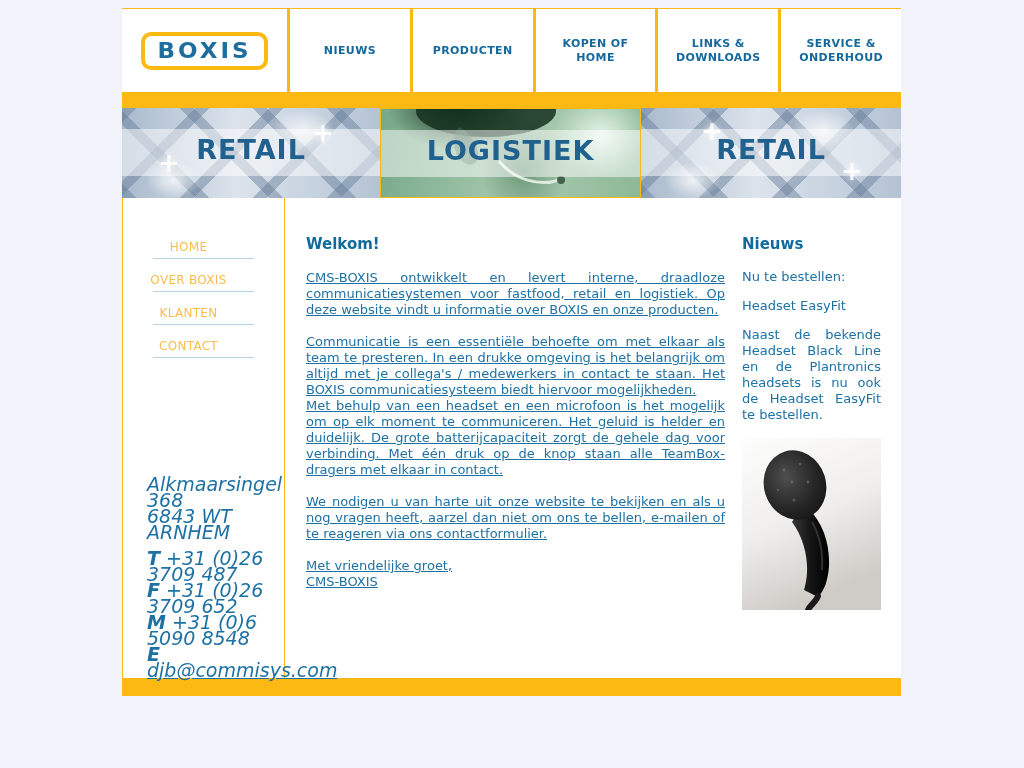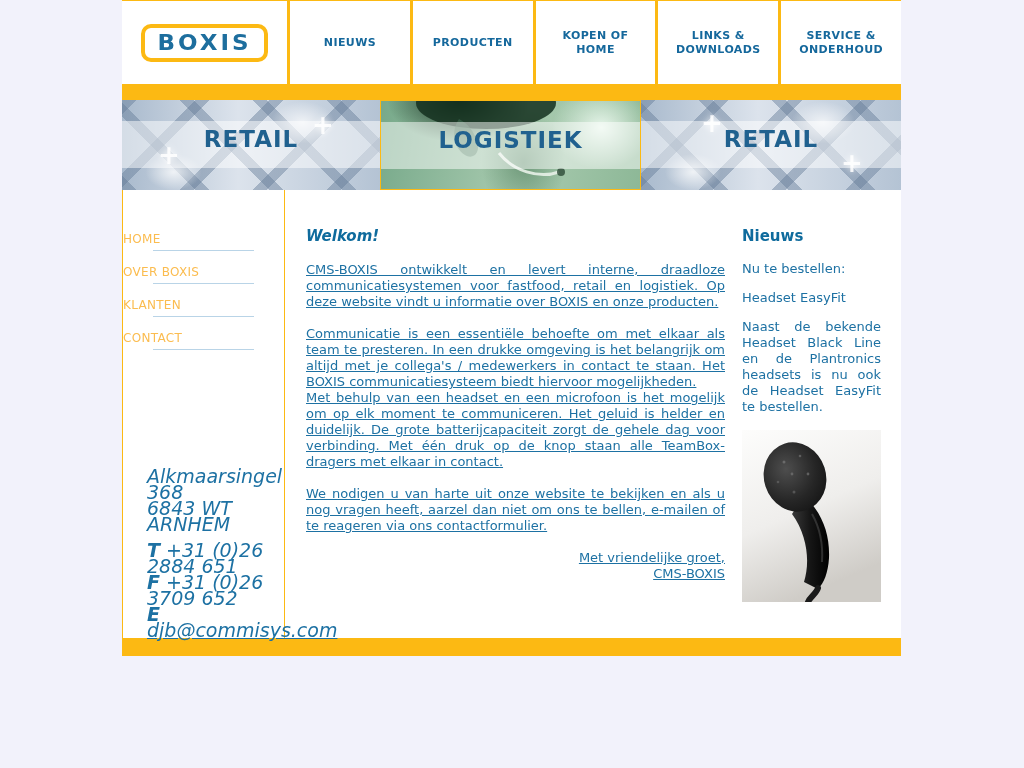--- a/index.html
+++ b/index.html
@@ -1,21 +1,21 @@
 <!DOCTYPE html>
 <html><head>
 <meta charset="utf-8">
 <style>
   html,body{margin:0;padding:0;}
   body{background:#f2f2fb;font-family:"DejaVu Sans","Liberation Sans",sans-serif;}
   .canvas{position:relative;width:1024px;height:768px;background:#f2f2fb;overflow:hidden;}
   .site{position:absolute;left:122px;top:0;width:779px;}
 
   
-  .header{display:flex;height:84px;background:#fcb913;padding-top:1px;box-sizing:border-box;column-gap:3px;}
+  .header{display:flex;height:84px;background:#fcb913;padding-top:1px;box-sizing:border-box;column-gap:3px;margin-top:8px;}
   .logo-cell{width:165px;background:#fff;display:flex;align-items:center;justify-content:center;}
   .logo-box{border:4px solid #fcb913;border-radius:10px;padding:2px 12px;background:#fff;cursor:pointer;}
   .logo-text{font-weight:bold;font-size:23px;letter-spacing:3px;color:#1d6e9e;transform:scaleY(0.92);display:inline-block;}
   .nav-cell{flex:1;background:#fff;display:flex;align-items:center;justify-content:center;text-align:center;
             color:#15689c;font-weight:bold;font-size:11px;line-height:14px;letter-spacing:.4px;padding:0 8px;cursor:pointer;}
 
   
   .bar{height:16px;background:#fcb913;}
   .footer-bar{height:18px;background:#fcb913;}
 
@@ -33,39 +33,39 @@
         repeating-linear-gradient(135deg, rgba(101,124,152,.45) 0 10px, rgba(101,124,152,0) 10px 52px),
         linear-gradient(90deg,#a9bacd 0%,#dce3ec 45%,#b4c3d4 100%);}
   .green{background-color:#a3c6ab;
       background-image:
         radial-gradient(70px 60px at 85% 30%, rgba(235,248,238,.95), rgba(235,248,238,0) 70%),
         radial-gradient(95px 55px at 30% 0%, rgba(16,40,24,.95), rgba(16,40,24,0) 75%),
         radial-gradient(60px 80px at 55% 70%, rgba(60,110,75,.55), rgba(60,110,75,0) 70%),
         linear-gradient(100deg,#77a98a 0%,#a9cbb0 55%,#8db897 100%);}
   .band{position:absolute;left:0;right:0;top:21px;height:47px;background:rgba(255,255,255,.5);}
   .panel-label{position:absolute;left:0;width:100%;top:26px;text-align:center;
-               font-size:23px;font-weight:bold;color:#20618f;letter-spacing:1px;}
+               font-size:27px;font-weight:bold;color:#20618f;letter-spacing:1px;}
   .plus{position:absolute;color:rgba(255,255,255,.85);font-size:26px;font-weight:bold;
         text-shadow:0 0 6px rgba(255,255,255,.9);}
   .mic-svg{position:absolute;left:0;top:0;}
 
   
   .content{display:flex;background:#fff;border-left:1px solid #fcb913;min-height:423px;box-sizing:content-box;}
   .sidebar{width:162px;border-right:1px solid #fcb913;padding-top:42px;box-sizing:border-box;}
-  .menu-item{text-align:left;padding-right:30px;color:#fbbc4f;font-size:12px;letter-spacing:.3px;cursor:pointer;}
+  .menu-item{text-align:center;padding-right:30px;color:#fbbc4f;font-size:12px;letter-spacing:.3px;cursor:pointer;}
   .menu-line{height:1px;background:#b9d4e7;width:101px;margin:4px 30px 14px auto;}
   .address{margin-top:118px;padding-left:24px;font-style:italic;color:#1d71a3;font-size:19px;line-height:16px;}
   .address .gap{height:10px;}
   .address b{font-style:italic;}
   .email-link{color:#1d71a3;text-decoration:underline;cursor:pointer;}
 
   .main{width:419px;padding:38px 0 0 21px;color:#1d71a3;font-size:13px;line-height:16px;}
-  .main h1{font-size:15px;margin:0 0 18px 0;color:#0f6b9d;font-style:italic;}
+  .main h1{font-size:15px;margin:0 0 18px 0;color:#0f6b9d;}
   .main p{margin:0 0 16px 0;text-align:justify;text-decoration:underline;}
-  .main .closing{text-align:right;margin:0;}
+  .main .closing{text-align:left;margin:0;}
 
   .news{width:139px;margin-left:17px;padding-top:38px;color:#1d71a3;font-size:13px;line-height:16px;}
   .news h2{font-size:15px;margin:0 0 17px 0;color:#0f6b9d;}
   .news .nline{margin:0 0 13px 0;}
   .news .nbody{margin:0 0 11px 0;text-align:justify;}
   .news-photo{width:139px;height:172px;margin-top:15px;display:block;}
 </style>
 </head>
 <body>
 
@@ -121,22 +121,23 @@
         <div class="menu-line"></div>
         <div class="menu-item">KLANTEN</div>
         <div class="menu-line"></div>
         <div class="menu-item">CONTACT</div>
         <div class="menu-line"></div>
 
         <div class="address">
           <div>Alkmaarsingel 368</div>
           <div>6843 WT ARNHEM</div>
           <div class="gap"></div>
-          <div><b>T</b> <span>+31 (0)26 2884 651</span></div>
+          <div><b>T</b> <span>+31 (0)26 3709 487</span></div>
           <div><b>F</b> <span>+31 (0)26 3709 652</span></div>
+          <div><b>M</b> <span>+31 (0)6 5090 8548</span></div>
           <div><b>E</b> <span class="email-link">djb@commisys.com</span></div>
         </div>
       </div>
 
       <div class="main">
         <h1>Welkom!</h1>
         <p>CMS-BOXIS ontwikkelt en levert interne, draadloze communicatiesystemen voor fastfood, retail en logistiek. Op deze website vindt u informatie over BOXIS en onze producten.</p>
         <p><span>Communicatie is een essentiële behoefte om met elkaar als team te presteren. In een drukke omgeving is het belangrijk om altijd met je collega's / medewerkers in contact te staan. Het BOXIS communicatiesysteem biedt hiervoor mogelijkheden.</span><br><span>Met behulp van een headset en een microfoon is het mogelijk om op elk moment te communiceren. Het geluid is helder en duidelijk. De grote batterijcapaciteit zorgt de gehele dag voor verbinding. Met één druk op de knop staan alle TeamBox-dragers met elkaar in contact.</span></p>
         <p>We nodigen u van harte uit onze website te bekijken en als u nog vragen heeft, aarzel dan niet om ons te bellen, e-mailen of te reageren via ons contactformulier.</p>
         <p class="closing">Met vriendelijke groet,</p>

